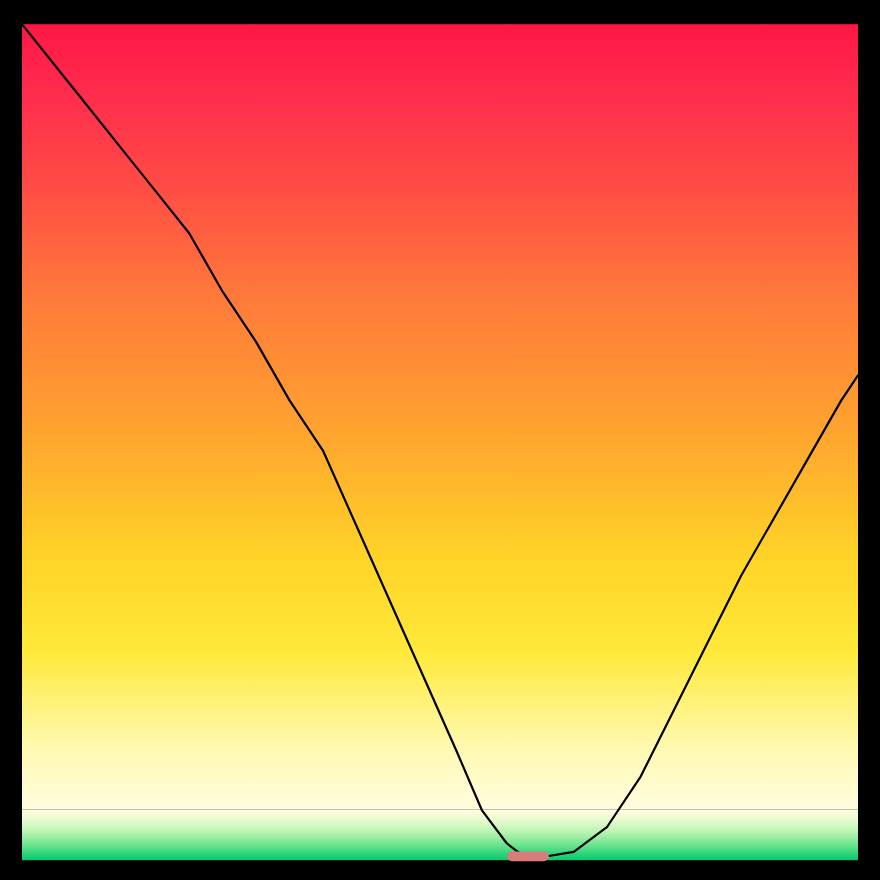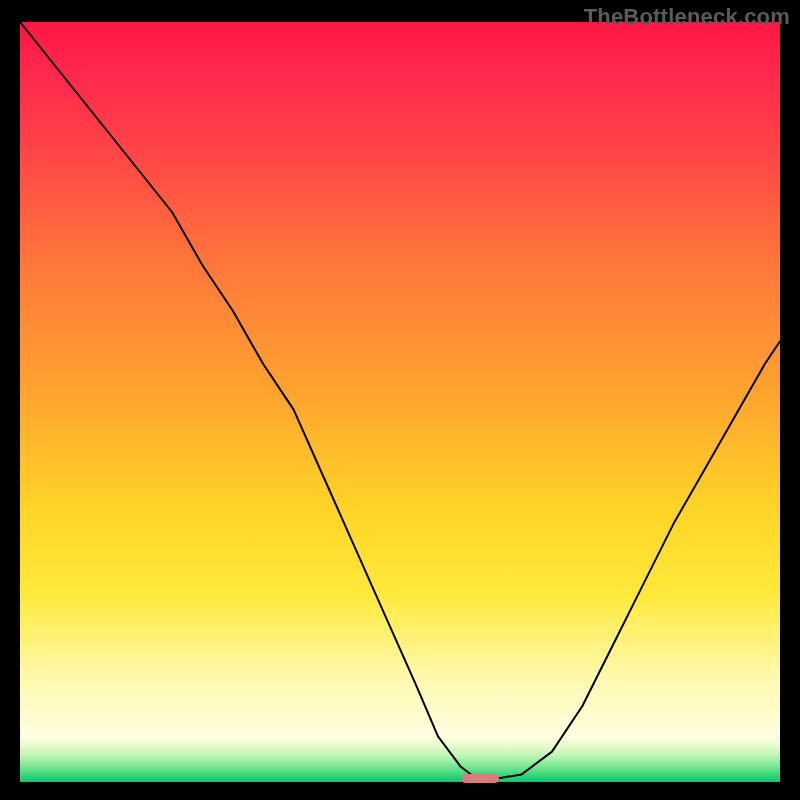--- a/index.html
+++ b/index.html
@@ -84,21 +84,20 @@
     position: absolute;
     background: #d97c7c;
     border-radius: 999px;
   }
 </style>
 </head>
 <body>
 
 <div class="frame">
 
-  <div class="watermark">TheBottleneck.com</div>
 
   <div class="plot">
     <div class="bg">
       <div class="grad-main"></div>
       <div class="grad-green"></div>
     </div>
 
     <svg class="curve" viewBox="0 0 100 100" preserveAspectRatio="none">
       <path id="curve-path" fill="none" stroke="#000000" stroke-width="0.28" stroke-linejoin="round" stroke-linecap="round" vector-effect="non-scaling-stroke" d="M0.00 0.00 L4.00 5.00 L8.00 10.00 L12.00 15.00 L16.00 20.00 L20.00 25.00 L24.00 32.00 L28.00 38.00 L32.00 45.00 L36.00 51.00 L40.00 60.00 L44.00 69.00 L48.00 78.00 L52.00 87.00 L55.00 94.00 L58.00 98.00 L60.00 99.50 L63.00 99.50 L66.00 99.00 L70.00 96.00 L74.00 90.00 L78.00 82.00 L82.00 74.00 L86.00 66.00 L90.00 59.00 L94.00 52.00 L98.00 45.00 L100.00 42.00" style="stroke-width: 2px;"></path>
     </svg>

